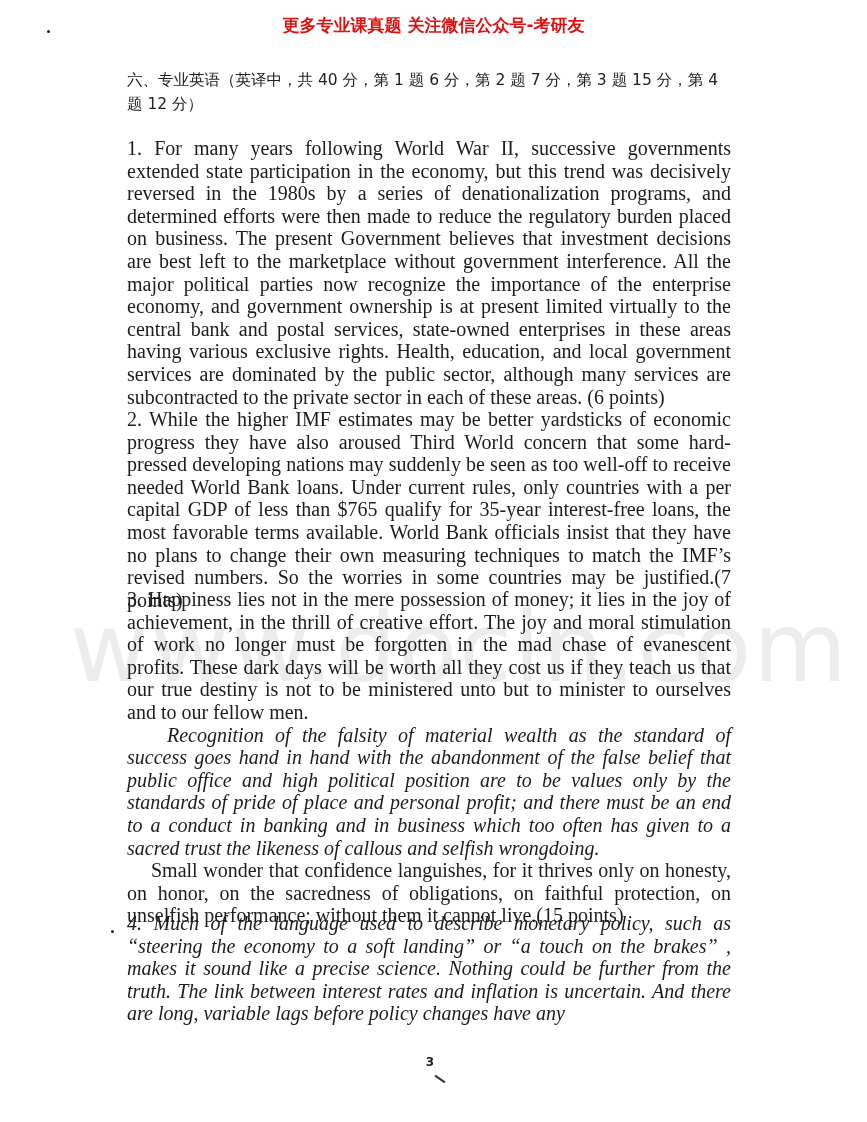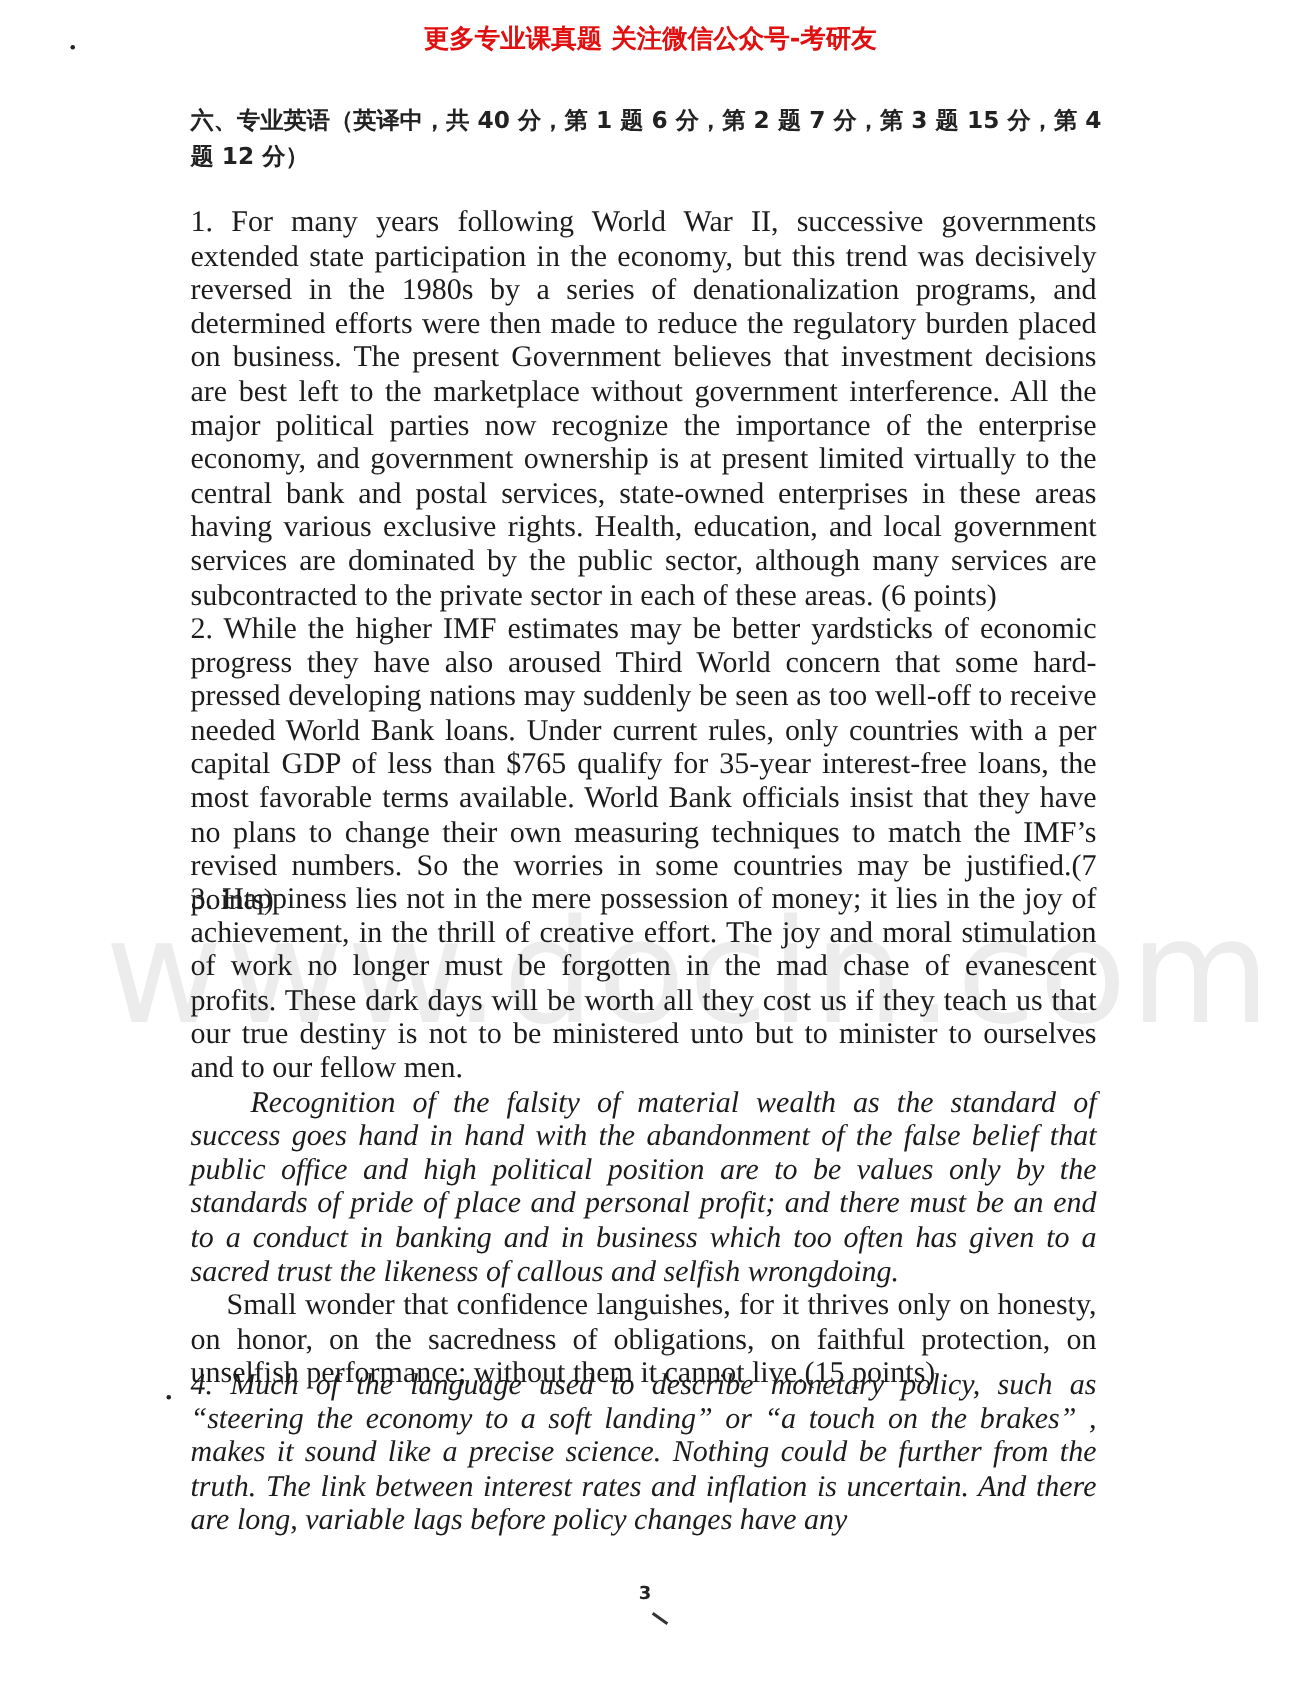--- a/index.html
+++ b/index.html
@@ -1,19 +1,19 @@
 <!DOCTYPE html>
 <html><head>
   <meta charset="utf-8">
   <style>
     html, body { margin: 0; padding: 0; background: #ffffff; }
     body { width: 867px; height: 1122px; position: relative; overflow: hidden; font-family: "Liberation Serif", "DejaVu Serif", serif; color: #1a1a1a; }
     .banner { position: absolute; top: 14px; left: 0; width: 867px; text-align: center; color: #e01010; font-family: "DejaVu Sans", "Liberation Sans", sans-serif; font-weight: bold; font-size: 17px; letter-spacing: 0px; }
     .speck { position: absolute; width: 3px; height: 3px; background: #222; border-radius: 50%; }
-    .section-head { position: absolute; top: 68px; left: 127px; width: 610px; font-family: "DejaVu Sans", "Liberation Sans", sans-serif; font-size: 15.5px; line-height: 24px; font-weight: bold; color: #222; }
+    .section-head { position: absolute; top: 68px; left: 127px; width: 610px; font-family: "DejaVu Sans", "Liberation Sans", sans-serif; font-size: 15.5px; line-height: 24px; font-weight: normal; color: #222; }
     .body { position: absolute; left: 127px; width: 604px; font-size: 20px; line-height: 22.6px; text-align: justify; color: #1c1c1c; }
     .body p { margin: 0; }
     .body p.indent { text-indent: 2em; font-style: italic; }
     .body p.indent-sm { text-indent: 1.2em; }
     #q1 { top: 137px; }
     #q2 { top: 408px; }
     #q3 { top: 588px; }
     #q4 { top: 912px; font-style: italic; }
     .watermark { position: absolute; top: 592px; left: 70px; width: 740px; text-align: left; font-family: "DejaVu Sans", "Liberation Sans", sans-serif; font-size: 96px; color: rgba(150,150,150,0.18); letter-spacing: 2px; pointer-events: none; white-space: nowrap; }
     .page-num { position: absolute; top: 1055px; left: 0; width: 860px; text-align: center; font-family: "DejaVu Sans", "Liberation Sans", sans-serif; font-weight: bold; font-size: 12px; color: #222; }

